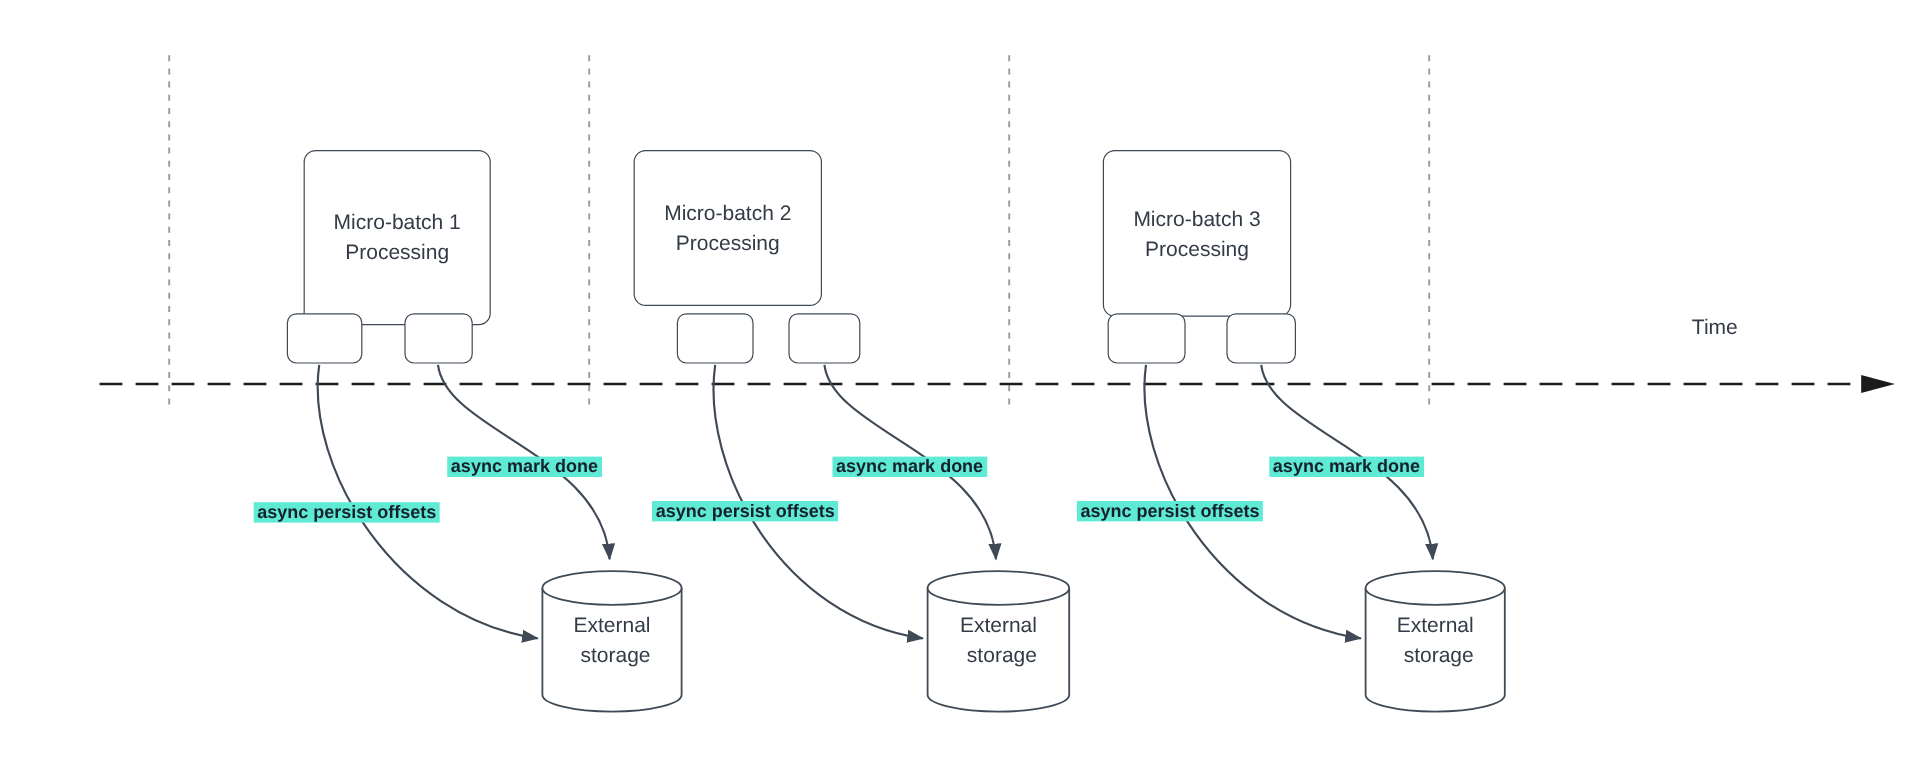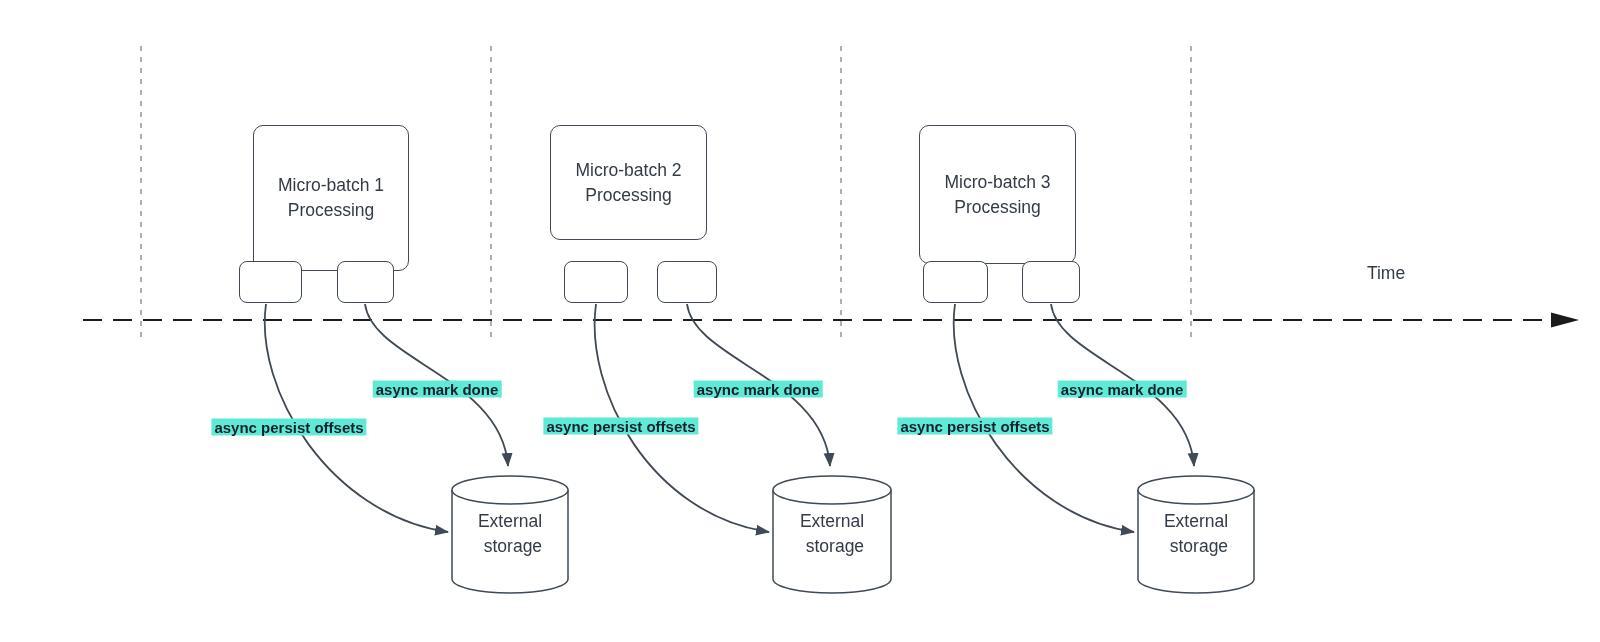--- a/index.html
+++ b/index.html
@@ -110,21 +110,21 @@
   </div>
   <div class="task-box" style="left:239px;top:261px;width:63px;"></div>
   <div class="task-box" style="left:337px;top:261px;width:57px;"></div>
   <div class="edge-label" style="left:289px;top:427px;">async persist offsets</div>
   <div class="edge-label" style="left:437px;top:389px;">async mark done</div>
   <div class="cyl-label" style="left:510px;top:534px;">
     <div>External</div>
     <div>storage</div>
   </div>
 
-  <div class="proc-box" style="left:550px;top:125px;width:157px;height:115px;">
+  <div class="proc-box" style="left:528px;top:125px;width:157px;height:130px;">
     <div>Micro-batch 2</div>
     <div>Processing</div>
   </div>
   <div class="task-box" style="left:564px;top:261px;width:64px;"></div>
   <div class="task-box" style="left:657px;top:261px;width:60px;"></div>
   <div class="edge-label" style="left:621px;top:426px;">async persist offsets</div>
   <div class="edge-label" style="left:758px;top:389px;">async mark done</div>
   <div class="cyl-label" style="left:832px;top:534px;">
     <div>External</div>
     <div>storage</div>
@@ -136,15 +136,15 @@
   </div>
   <div class="task-box" style="left:923px;top:261px;width:65px;"></div>
   <div class="task-box" style="left:1022px;top:261px;width:58px;"></div>
   <div class="edge-label" style="left:975px;top:426px;">async persist offsets</div>
   <div class="edge-label" style="left:1122px;top:389px;">async mark done</div>
   <div class="cyl-label" style="left:1196px;top:534px;">
     <div>External</div>
     <div>storage</div>
   </div>
 
-  <div class="time-label" style="left:1386px;top:273px;text-align:right;">Time</div>
+  <div class="time-label" style="left:1429px;top:273px;text-align:right;">Time</div>
 
 </div>
 
 </body></html>

